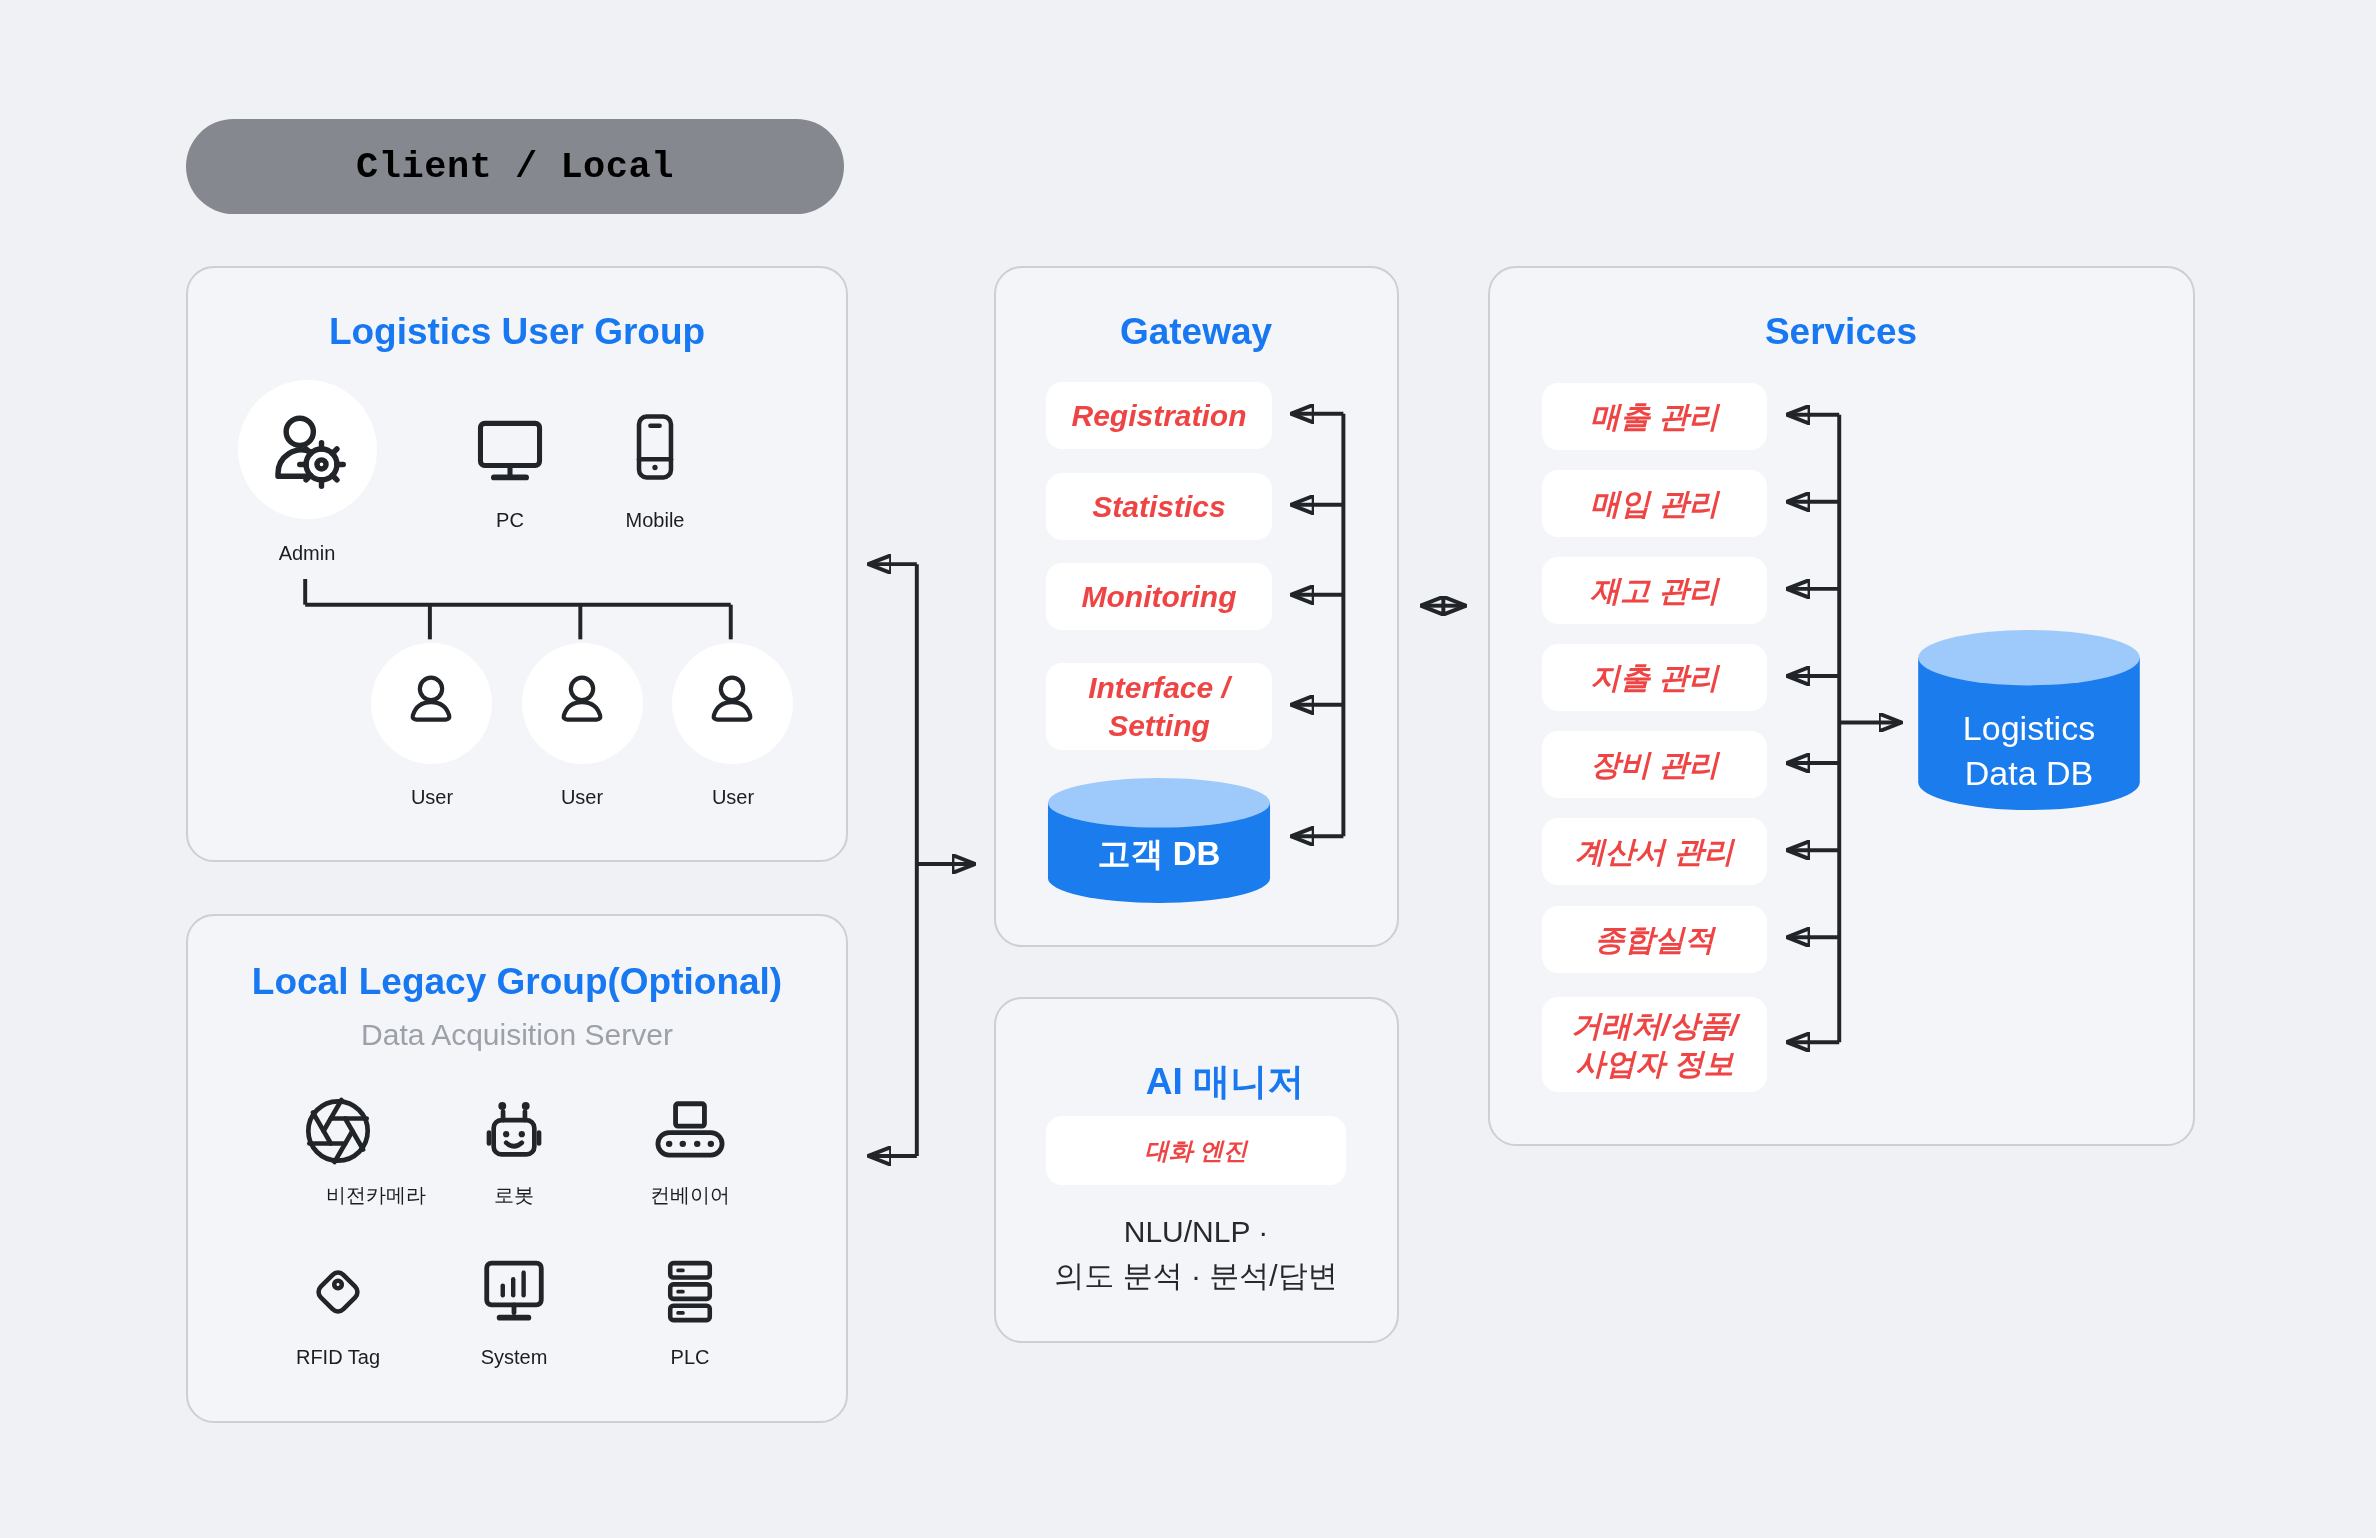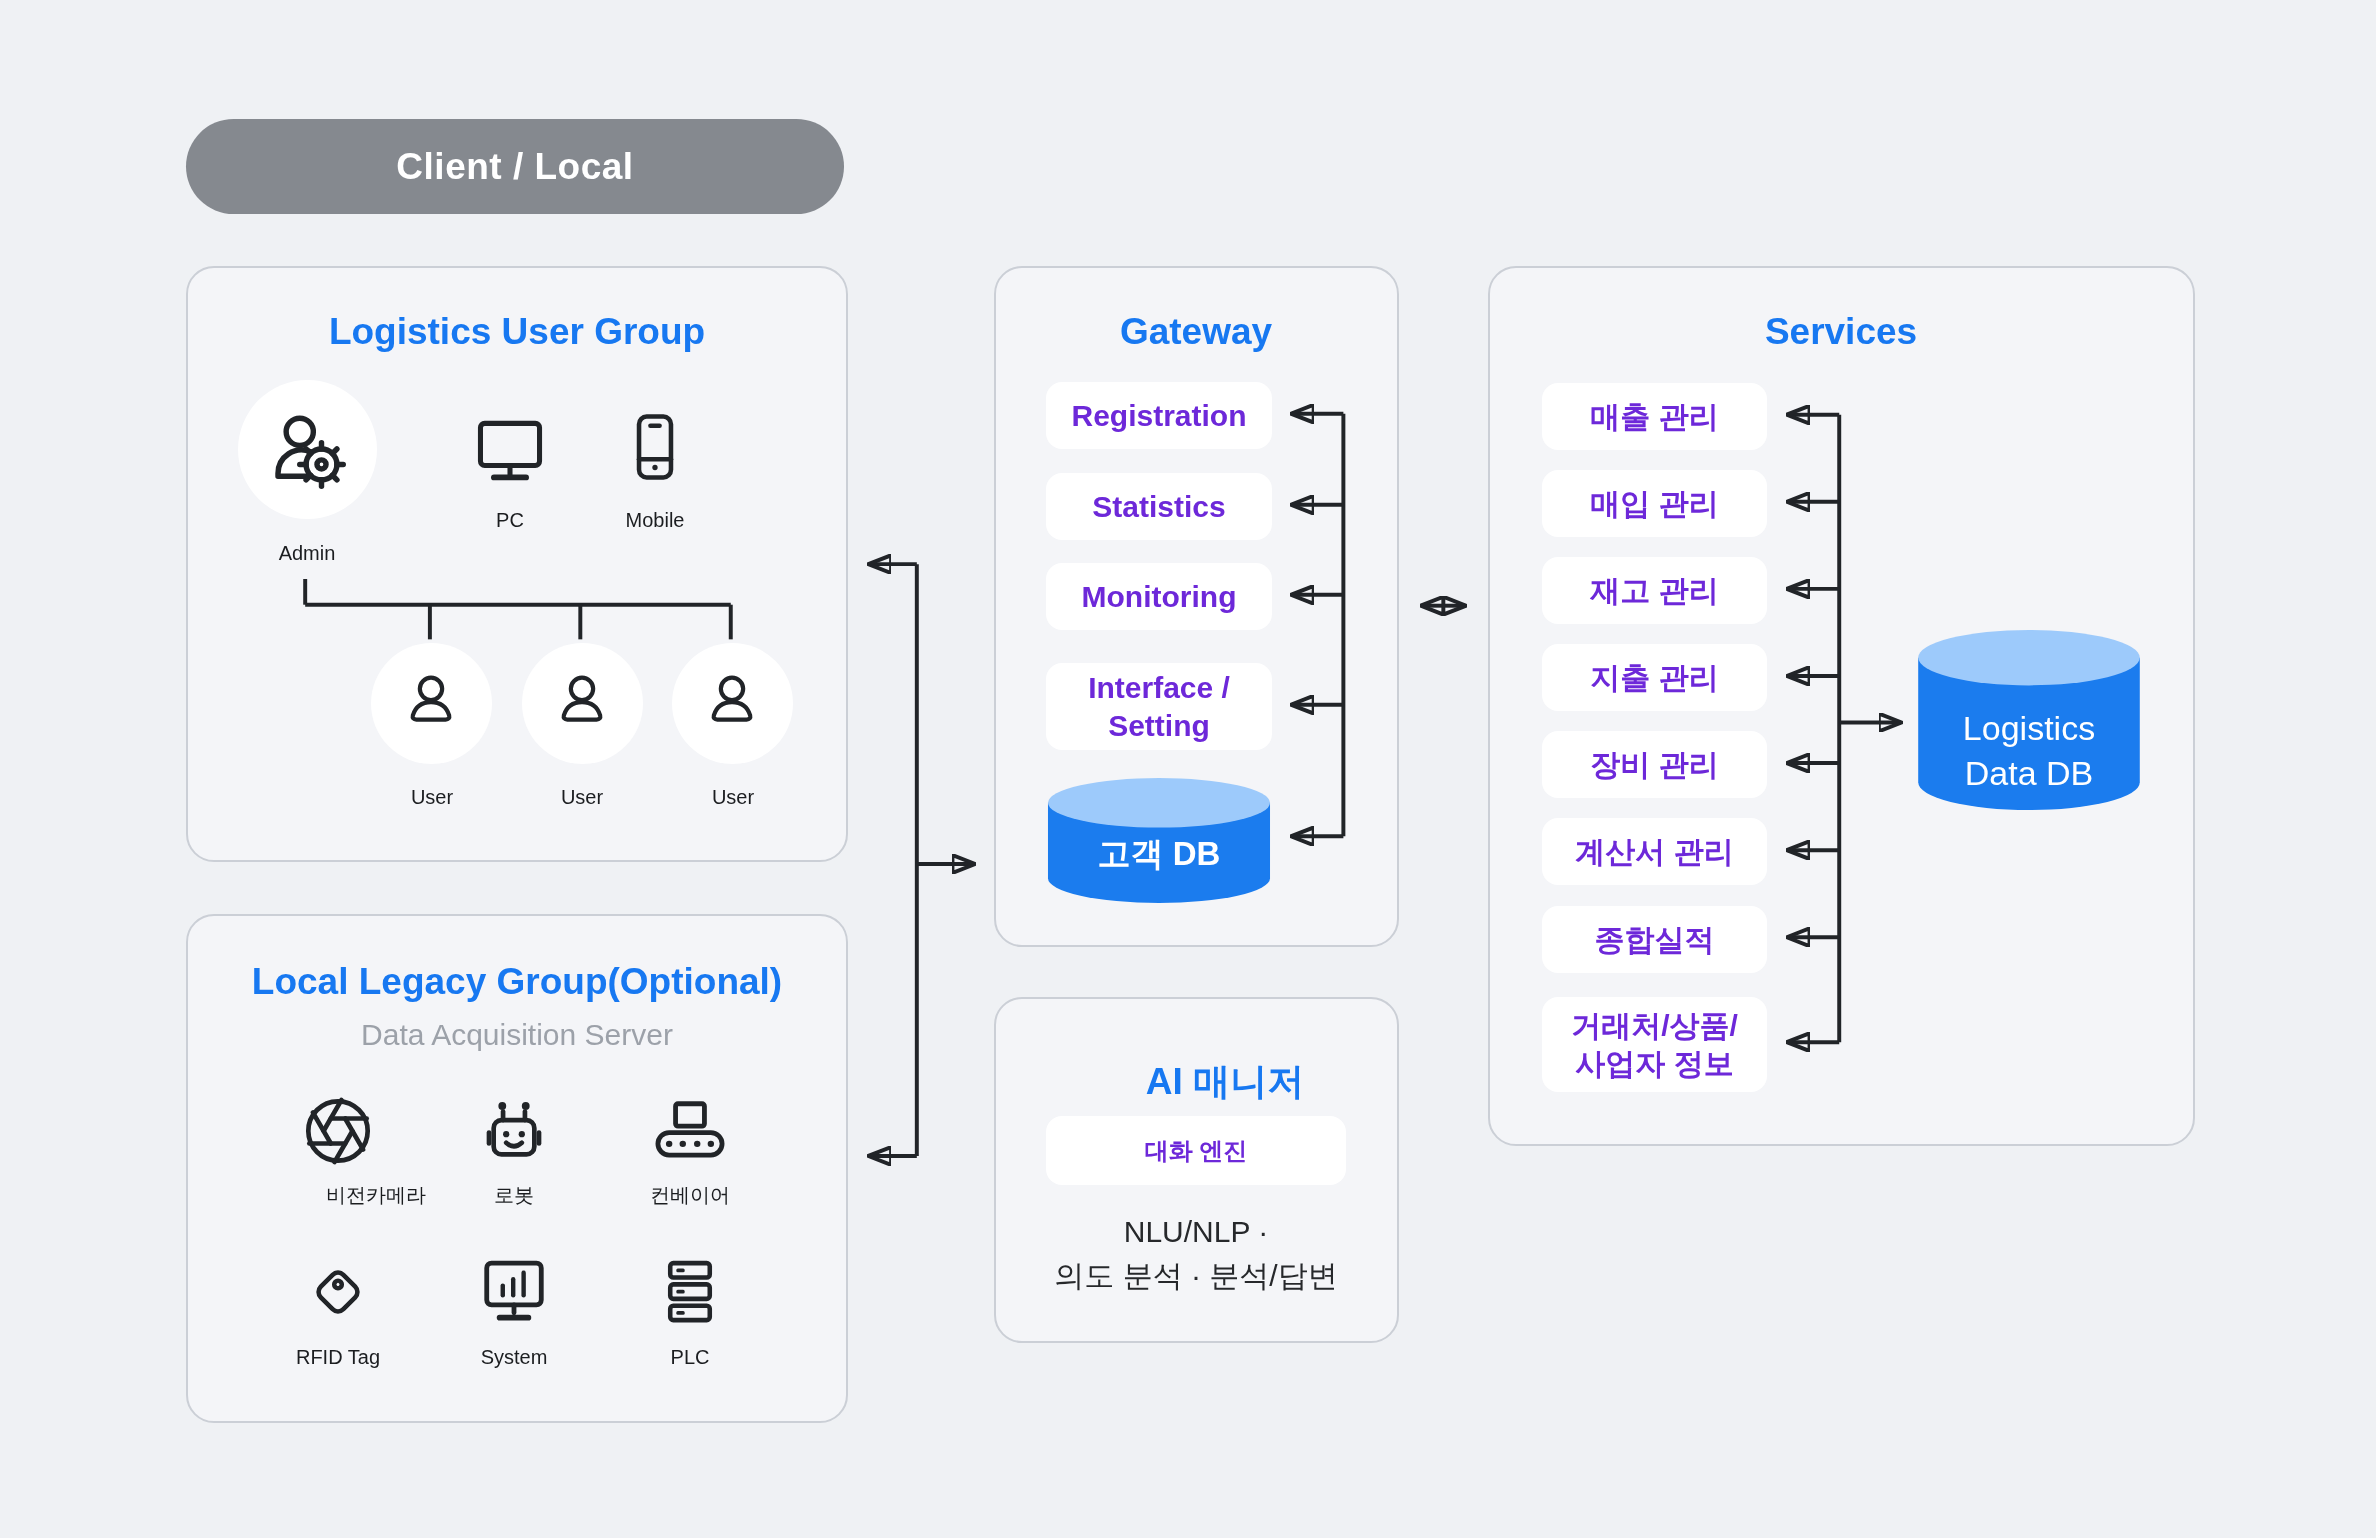--- a/index.html
+++ b/index.html
@@ -1,39 +1,40 @@
 <!DOCTYPE html>
 <html><head>
 <meta charset="utf-8">
 <style>
   html,body { margin:0; padding:0; background:#EFF1F4; }
   .canvas {
     position:relative; width:2376px; height:1538px; background:#EFF1F4;
     font-family:"Liberation Sans","DejaVu Sans",sans-serif; overflow:hidden;
   }
   .hdr-pill {
-    position:absolute; background:#85898F; border-radius:48px; color:#ffffff;
+    position:absolute; background:#85898F; border-radius:48px; color:#000000;
     font-weight:700; font-size:37px; display:flex; align-items:center; justify-content:center;
     letter-spacing:0.5px;
+    font-family:Liberation Mono, monospace;
   }
   .box {
     position:absolute; background:#F4F5F8; border:2px solid #CBCFD6; border-radius:28px;
   }
   .box-title {
     position:absolute; transform:translate(-50%,-50%); color:#1778F1;
     font-size:37px; font-weight:700; white-space:nowrap;
   }
   .subtitle {
     position:absolute; transform:translate(-50%,-50%); color:#9CA1A9;
     font-size:30px; font-weight:500; white-space:nowrap;
   }
   .pill {
     position:absolute; background:#FFFFFF; border-radius:16px;
     display:flex; flex-direction:column; align-items:center; justify-content:center;
-    font-size:30px; font-weight:600; color:#6d28d9; text-align:center; line-height:38px;
+    font-size:30px; font-weight:600; color:#ef4444; text-align:center; line-height:38px;font-style:italic;
   }
   .pill.kr { font-weight:700; }
   .circle { position:absolute; background:#FFFFFF; border-radius:50%;
     display:flex; align-items:center; justify-content:center; }
   .icon-abs { position:absolute; transform:translate(-50%,-50%); display:flex;
     align-items:center; justify-content:center; }
   .icon-label {
     position:absolute; transform:translate(-50%,-50%); font-size:20px; font-weight:500;
     color:#1B1D20; white-space:nowrap;
   }

